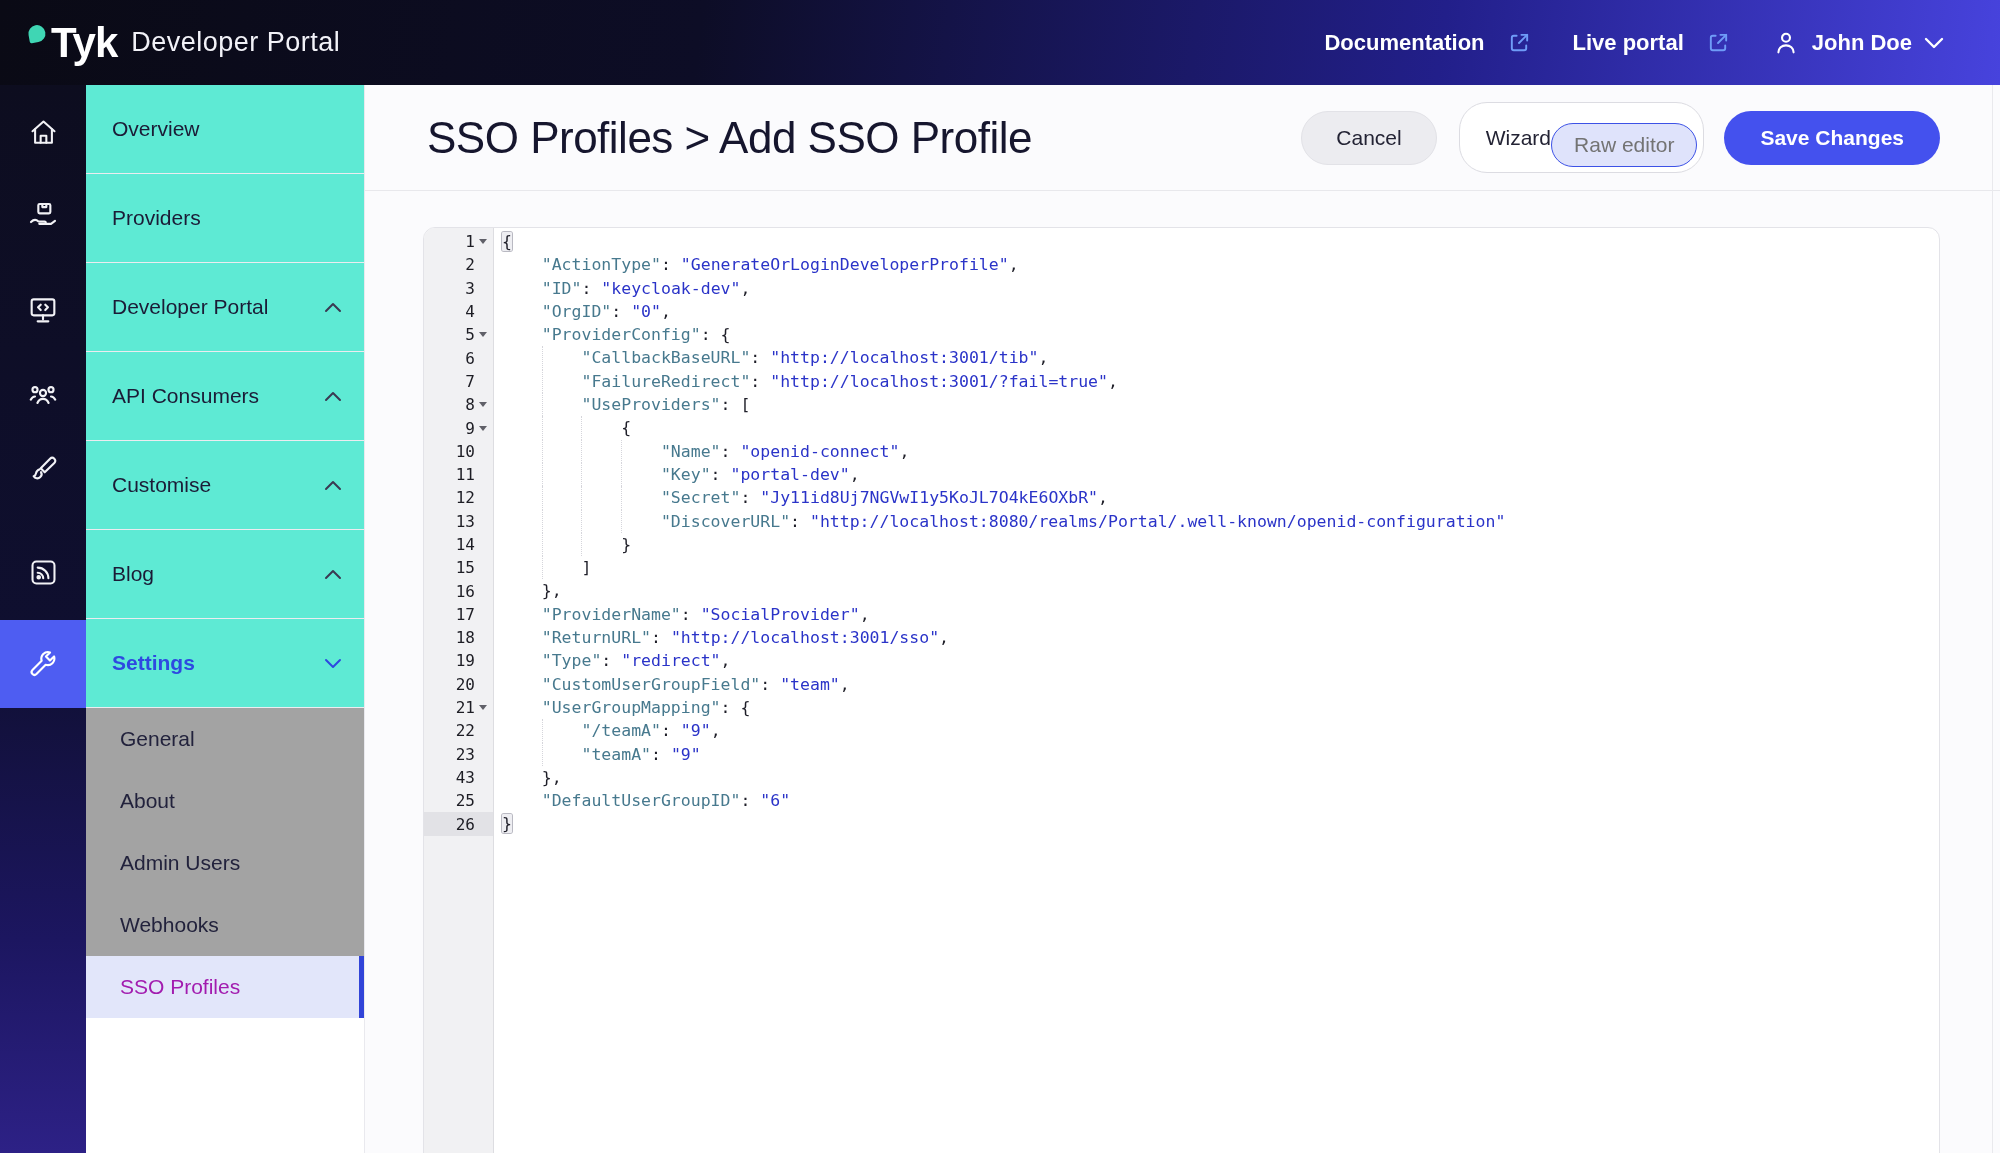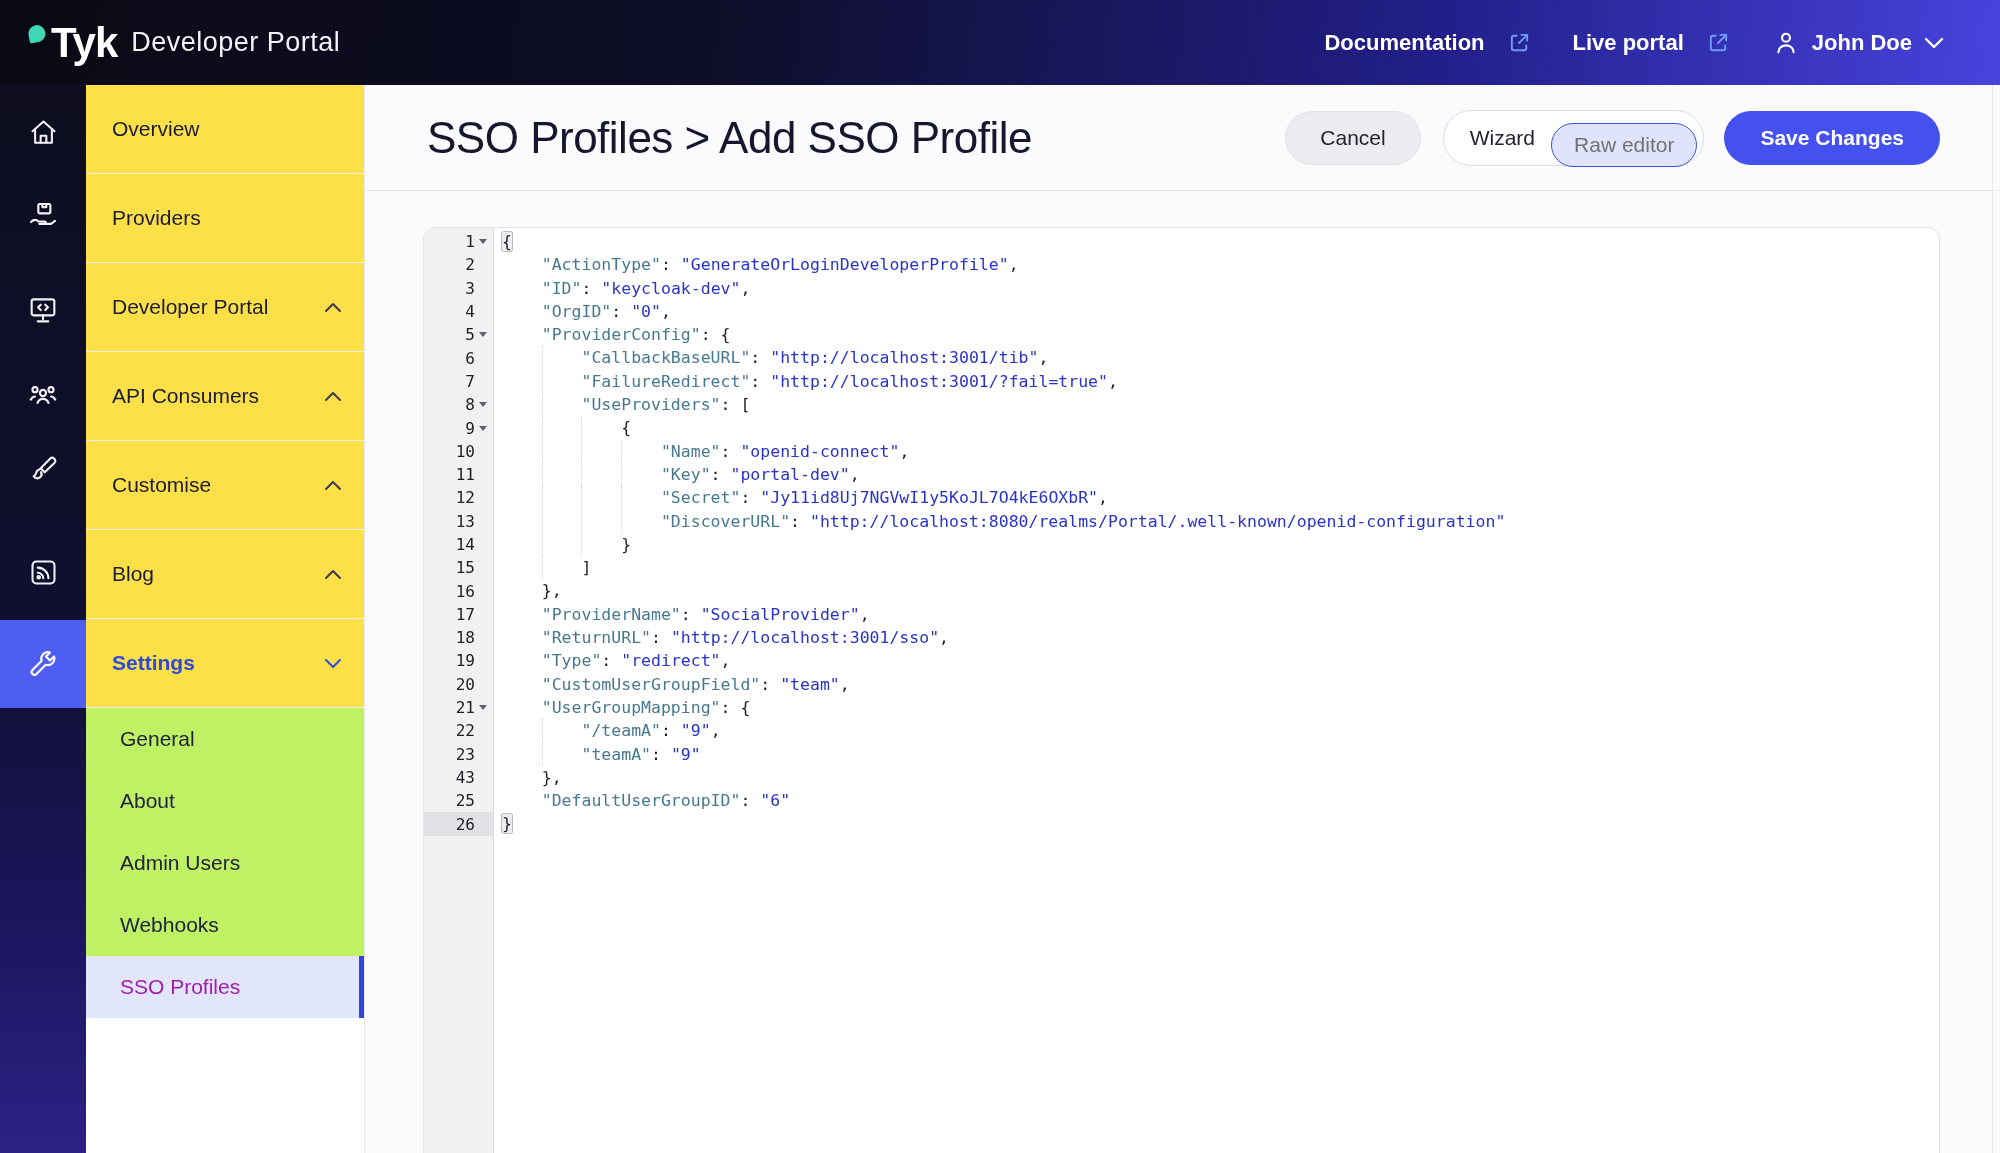--- a/index.html
+++ b/index.html
@@ -44,49 +44,49 @@
   }
 
   
   .sidebar {
     position:absolute; left:86px; top:85px; width:279px; height:1068px;
     background:#ffffff; border-right:1px solid #e9e9ee; z-index:4;
   }
   .side-item {
     height:89px; display:flex; align-items:center;
     padding:0 22px 0 26px; border-bottom:1px solid #ececf0;
-    font-size:21px; color:#1b1b36; cursor:pointer; background:#fde047;
+    font-size:21px; color:#1b1b36; cursor:pointer; background:#5eead4;
   }
   .side-item .chev { margin-left:auto; display:flex; align-items:center; }
   .side-item.active-parent { color:#2e49e0; font-weight:700; }
   .sub-item {
     height:62px; display:flex; align-items:center; position:relative;
-    padding:0 22px 0 34px; font-size:21px; color:#22223c; cursor:pointer; background:#bef264;
+    padding:0 22px 0 34px; font-size:21px; color:#22223c; cursor:pointer; background:#a3a3a3;
   }
   .sub-item.active { background:#e2e6fa; color:#a21caf; font-weight:500; }
   .sub-item.active .edge-bar {
     position:absolute; right:0; top:0; width:5px; height:100%; background:#3144d8;
   }
 
   
   .main { position:absolute; left:365px; top:85px; right:0; bottom:0; background:#fbfbfd; }
   .main-header {
     height:106px; display:flex; align-items:center;
     padding:0 60px 0 62px; border-bottom:1px solid #e8e8ec;
   }
   .page-title { font-size:44px; font-weight:400; color:#16162e; letter-spacing:-.5px; white-space:nowrap; }
   .header-actions { margin-left:auto; display:flex; align-items:center; gap:22px; }
   .btn { border:none; cursor:pointer; font-family:"Liberation Sans", sans-serif; white-space:nowrap; }
   .btn-cancel {
     height:54px; padding:0 34px; border-radius:27px;
     background:#ececf0; border:1px solid #e2e2e7; font-size:21px; color:#232334;
   }
   .toggle {
-    height:56px; border-radius:28px; background:#ffffff; border:1px solid #dcdce2;
-    display:flex; align-items:center; padding:0 6px 0 26px; gap:16px;
+    height:71px; border-radius:28px; background:#ffffff; border:1px solid #dcdce2;
+    display:flex; align-items:center; padding:0 6px 0 26px; 
   }
   .toggle-wizard { font-size:21px; color:#232334; cursor:pointer; background:none; border:none; font-family:inherit; }
   .toggle-raw {
     height:44px; padding:0 22px; border-radius:22px; cursor:pointer;
     background:#dfe3fb; border:1.5px solid #3d52e6; color:#737373; font-size:21px;margin-top:14px;
   }
   .btn-save {
     height:54px; padding:0 36px; border-radius:27px; margin-left:-2px;
     background:#4451ee; color:#ffffff; font-size:21px; font-weight:600;
   }

